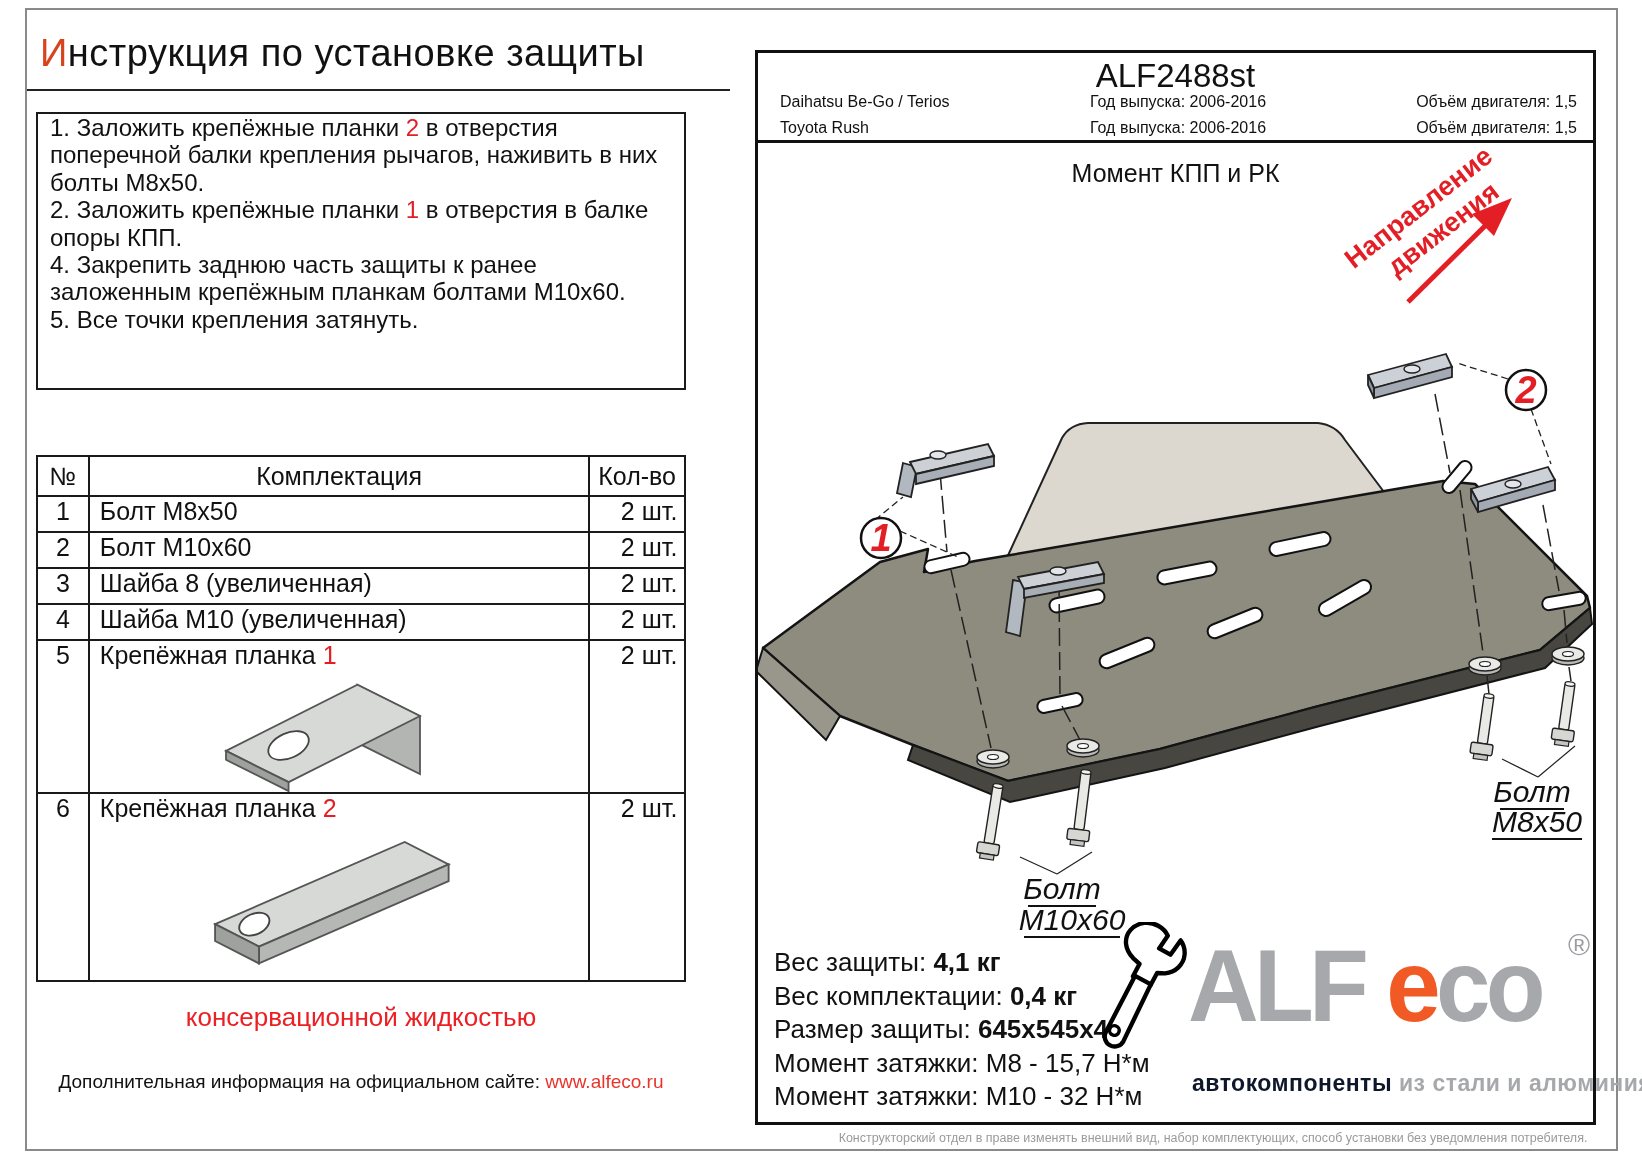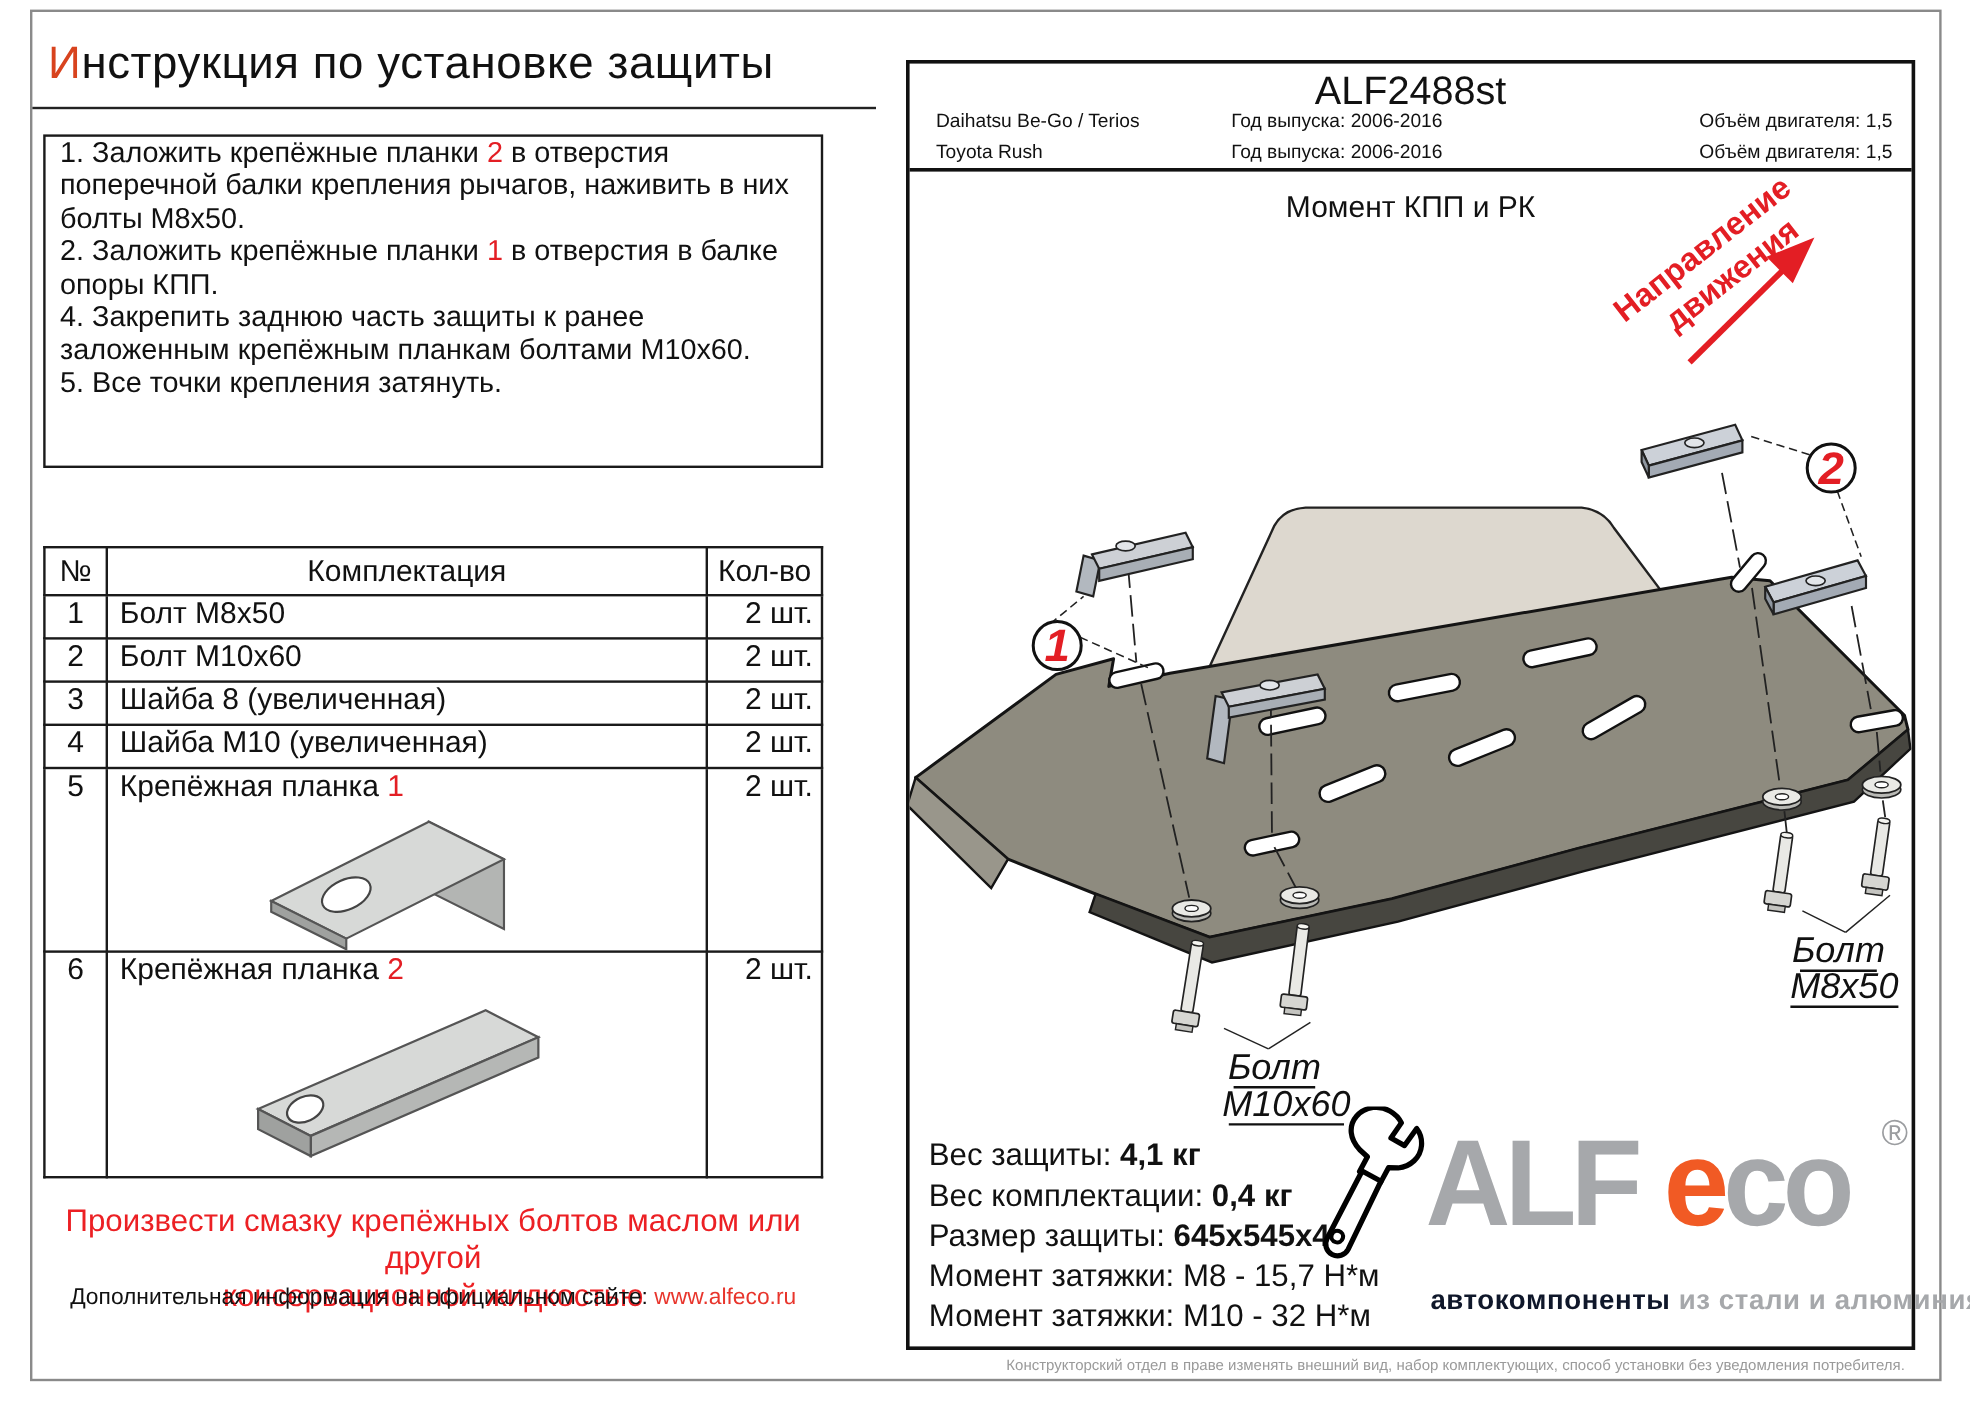--- a/index.html
+++ b/index.html
@@ -30,21 +30,21 @@
   .site-line { position:absolute; left:36px; top:1071px; width:650px; text-align:center; font-size:19px; }
   .site-line .link { color:#e8352c; }
 
   
   .rbox { position:absolute; left:755px; top:50px; width:841px; height:1075px; border:3px solid #111; background:#fff; }
   .rbox-header { position:absolute; left:0; top:0; width:100%; height:90px; border-bottom:3px solid #111; }
   .pcode { position:absolute; top:4px; width:100%; text-align:center; font-size:33px; }
   .veh-row { position:absolute; width:100%; height:27px; font-size:16px; white-space:nowrap; }
   .veh-row.v0 { top:40px; } .veh-row.v1 { top:66px; }
   .veh-model { position:absolute; left:22px; }
-  .veh-years { position:absolute; left:268px; width:330px; }
+  .veh-years { position:absolute; left:255px; width:330px; text-align:center; }
   .veh-engine { position:absolute; right:16px; }
 
   .diagram-title { position:absolute; top:106px; width:100%; text-align:center; font-size:25px; }
 
   svg.diagram { position:absolute; left:0; top:90px; }
 
   .specs { position:absolute; left:16px; top:893px; width:430px; font-size:26px; line-height:33.5px; white-space:nowrap; }
   .specs .b { font-weight:bold; }
 
   .logo-block { position:absolute; left:330px; top:857px; width:500px; height:190px; }
@@ -123,21 +123,20 @@
         <polygon points="22,104 69,128 69,146 22,122" fill="#9fa19f" stroke="#555" stroke-width="2"></polygon>
         <ellipse cx="64" cy="104" rx="17" ry="11" transform="rotate(-24 64 104)" fill="#fff" stroke="#444" stroke-width="2"></ellipse>
       </svg>
     </td>
     <td class="c-qty">2 шт.</td>
   </tr>
 </tbody>
   </table>
 
 <div class="warning">
-  <div>Произвести смазку крепёжных болтов маслом или другой</div>
   <div>консервационной жидкостью</div>
 </div>
 <div class="site-line"><span>Дополнительная информация на официальном сайте: </span><span class="link">www.alfeco.ru</span></div>
 
 <div class="rbox">
   <div class="rbox-header">
     <div class="pcode">ALF2488st</div>
     <div class="veh-row v0">
       <span class="veh-model">Daihatsu Be-Go / Terios</span>
       <span class="veh-years">Год выпуска: 2006-2016</span>

